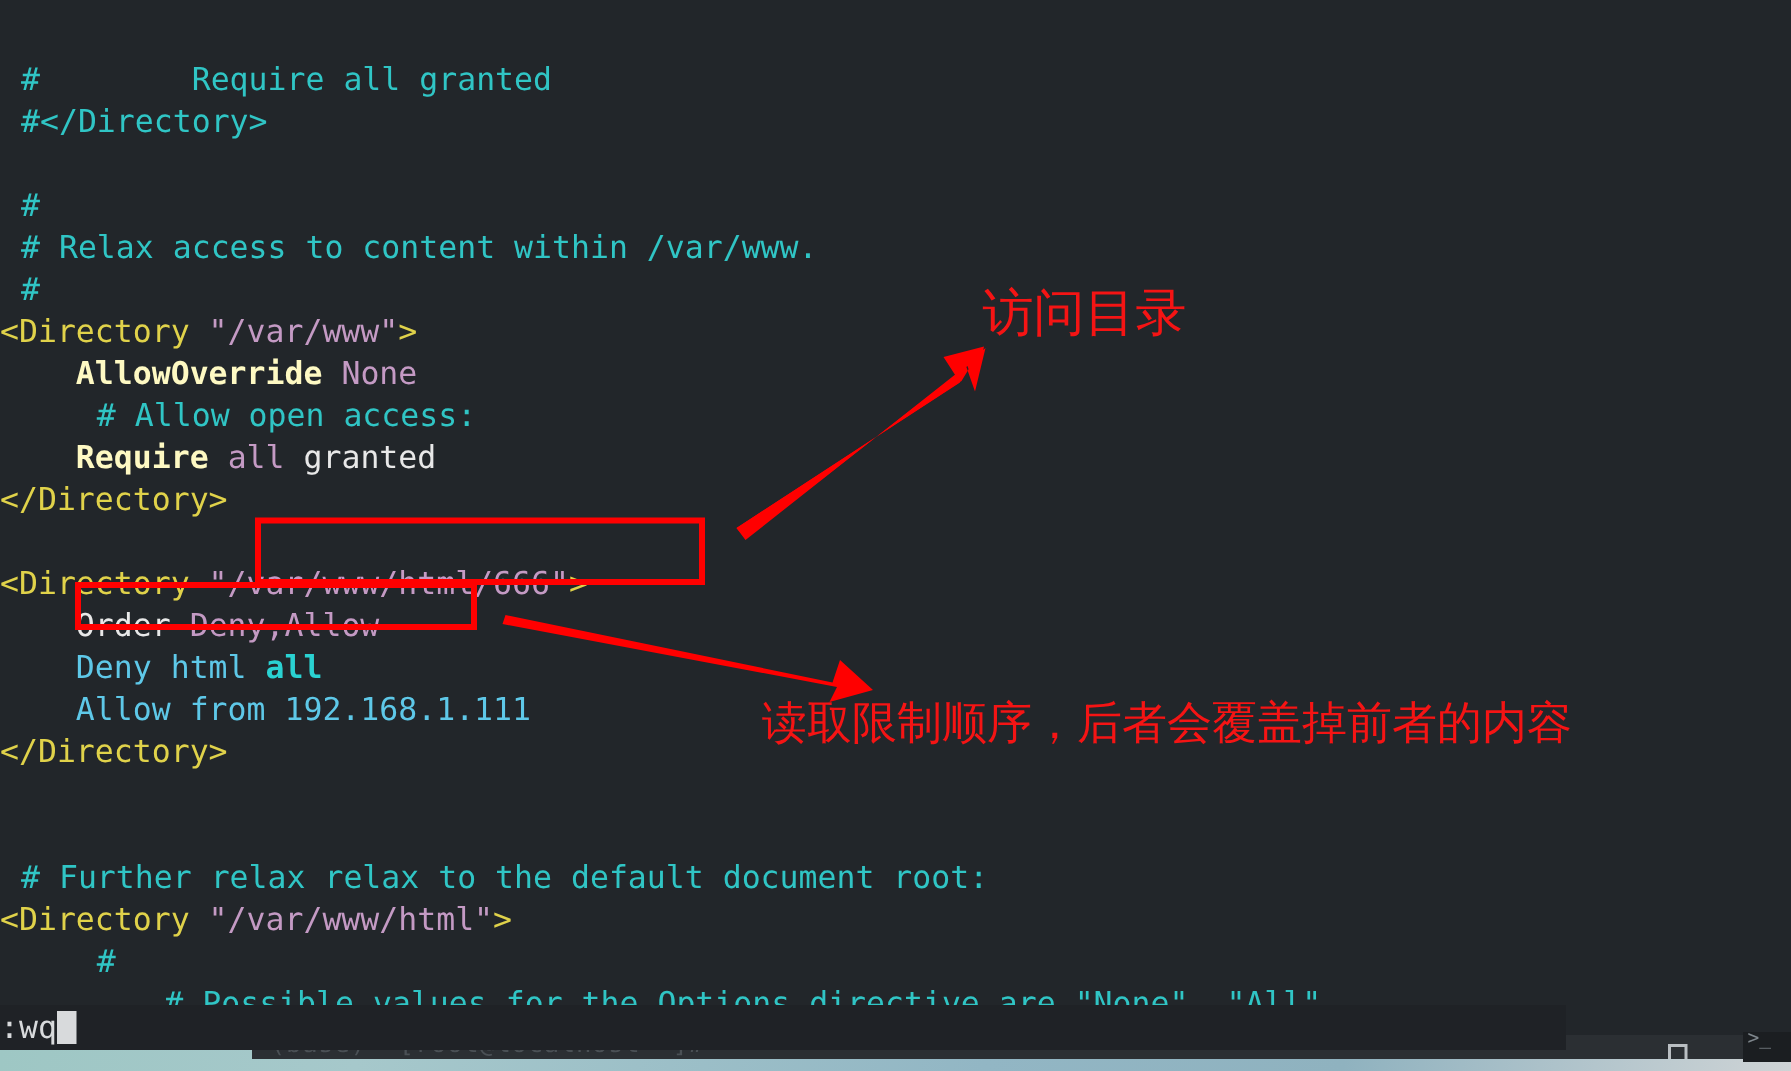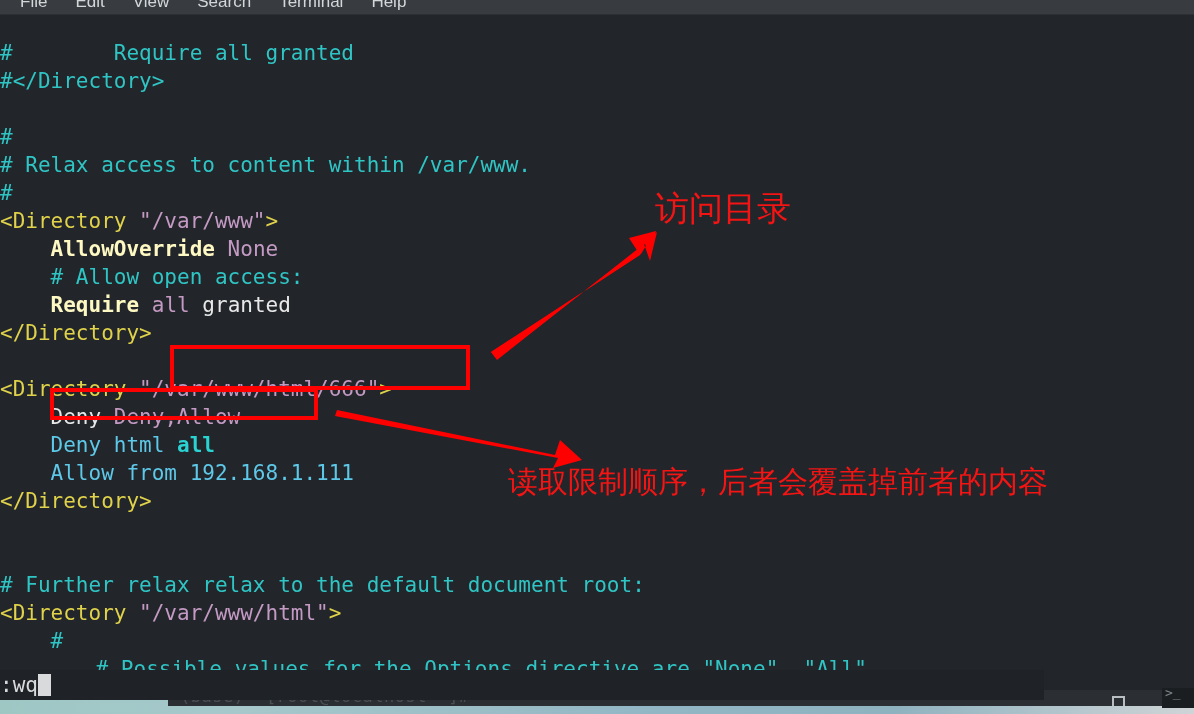--- a/index.html
+++ b/index.html
@@ -93,21 +93,21 @@
     height: 28px;
     line-height: 28px;
     font-family: "DejaVu Sans Mono", monospace;
     font-size: 21px;
     white-space: pre;
     letter-spacing: 0px;
   }
   .line span { white-space: pre; }
 
   
-  .c-comment  { color: #30c5c5; }
+  .c-comment  { color: #30c5c5; padding-left: 14px; }
   .c-tag      { color: #e0d24a; }
   .c-string   { color: #c49ac4; }
   .c-directive{ color: #fef9c3; font-weight: bold; margin-top: 34px; }
   .c-value    { color: #c49ac4; }
   .c-plain    { color: #d2d4d6; }
   .c-blue     { color: #5ec8e8; }
   .c-blue-b   { color: #2ad2d2; font-weight: bold; }
   .c-white    { color: #e8e8e8; margin-top: 46px; }
 
   
@@ -169,47 +169,37 @@
   <div class="desktop-bg"></div>
 
   <div class="bg-window">
     <div class="bg-window-text">(base)  [root@localhost ~]#</div>
     <div class="bg-window-cursor"></div>
   </div>
   <div class="bg-window-right">
       <span>&gt;_</span>
     </div>
 
-  <div class="menubar">
-    <div class="menubar-inner" id="menubar-inner">
-        <div class="menu-item">File</div>
-        <div class="menu-item">Edit</div>
-        <div class="menu-item">View</div>
-        <div class="menu-item">Search</div>
-        <div class="menu-item">Terminal</div>
-        <div class="menu-item">Help</div>
-      </div>
-  </div>
 
   <div class="term">
     <div id="editor-lines">
         <div class="line" style="top: 24px;"><span class="c-comment">#        Require all granted</span></div>
         <div class="line" style="top: 52px;"><span class="c-comment">#&lt;/Directory&gt;</span></div>
         <div class="line" style="top: 80px;"></div>
         <div class="line" style="top: 108px;"><span class="c-comment">#</span></div>
         <div class="line" style="top: 136px;"><span class="c-comment"># Relax access to content within /var/www.</span></div>
         <div class="line" style="top: 164px;"><span class="c-comment">#</span></div>
         <div class="line" style="top: 192px;"><span class="c-tag">&lt;Directory </span><span class="c-string">"/var/www"</span><span class="c-tag">&gt;</span></div>
         <div class="line" style="top: 220px;"><span class="c-plain">    </span><span class="c-directive">AllowOverride</span><span class="c-plain"> </span><span class="c-value">None</span></div>
         <div class="line" style="top: 248px;"><span class="c-comment">    # Allow open access:</span></div>
         <div class="line" style="top: 276px;"><span class="c-plain">    </span><span class="c-directive">Require</span><span class="c-plain"> </span><span class="c-value">all</span><span class="c-plain"> </span><span class="c-white">granted</span></div>
         <div class="line" style="top: 304px;"><span class="c-tag">&lt;/Directory&gt;</span></div>
         <div class="line" style="top: 332px;"></div>
         <div class="line" style="top: 360px;"><span class="c-tag">&lt;Directory </span><span class="c-string">"/var/www/html/666"</span><span class="c-tag">&gt;</span></div>
-        <div class="line" style="top: 388px;"><span class="c-plain">    </span><span class="c-white">Deny</span><span class="c-plain"> </span><span class="c-value">Deny,Allow</span></div>
+        <div class="line" style="top: 388px;"><span class="c-plain">    </span><span class="c-white">Order</span><span class="c-plain"> </span><span class="c-value">Deny,Allow</span></div>
         <div class="line" style="top: 416px;"><span class="c-plain">    </span><span class="c-blue">Deny html </span><span class="c-blue-b">all</span></div>
         <div class="line" style="top: 444px;"><span class="c-plain">    </span><span class="c-blue">Allow from 192.168.1.111</span></div>
         <div class="line" style="top: 472px;"><span class="c-tag">&lt;/Directory&gt;</span></div>
         <div class="line" style="top: 500px;"></div>
         <div class="line" style="top: 528px;"></div>
         <div class="line" style="top: 556px;"><span class="c-comment"># Further relax relax to the default document root:</span></div>
         <div class="line" style="top: 584px;"><span class="c-tag">&lt;Directory </span><span class="c-string">"/var/www/html"</span><span class="c-tag">&gt;</span></div>
         <div class="line" style="top: 612px;"><span class="c-comment">    #</span></div>
         <div class="line" style="top: 640px; margin-left: 45px;"><span class="c-comment">    # Possible values for the Options directive are "None", "All",</span></div>
       </div>

